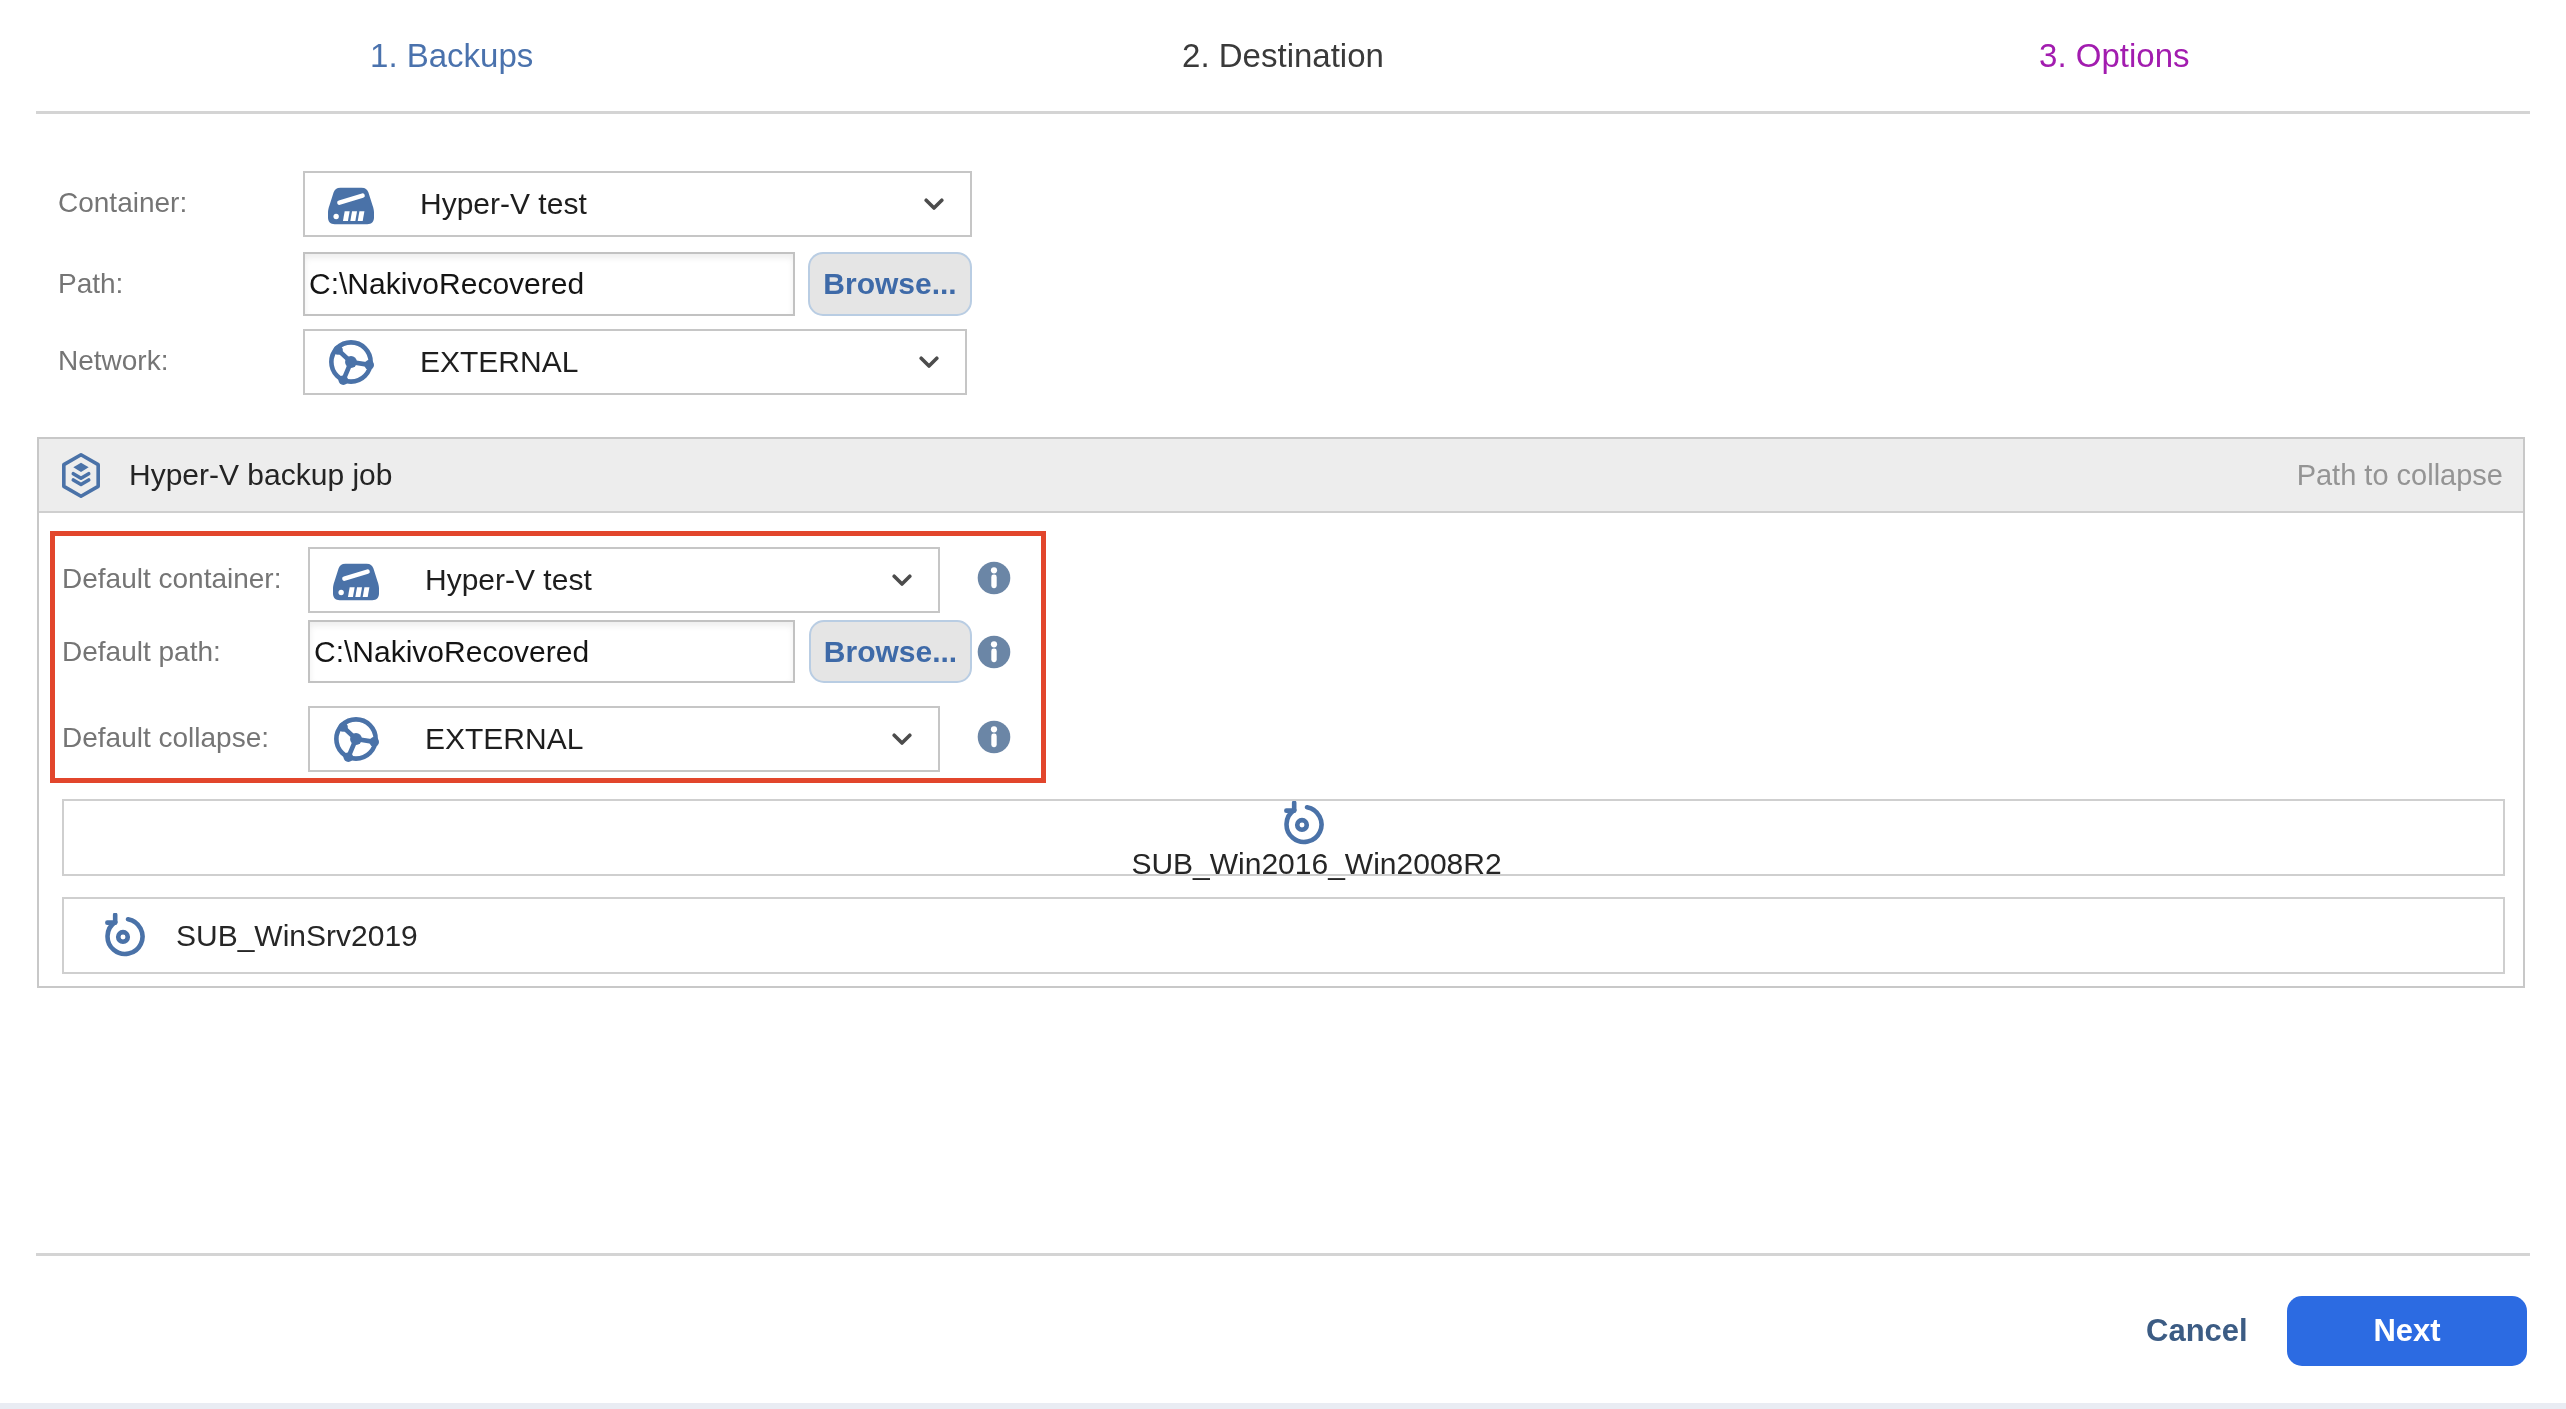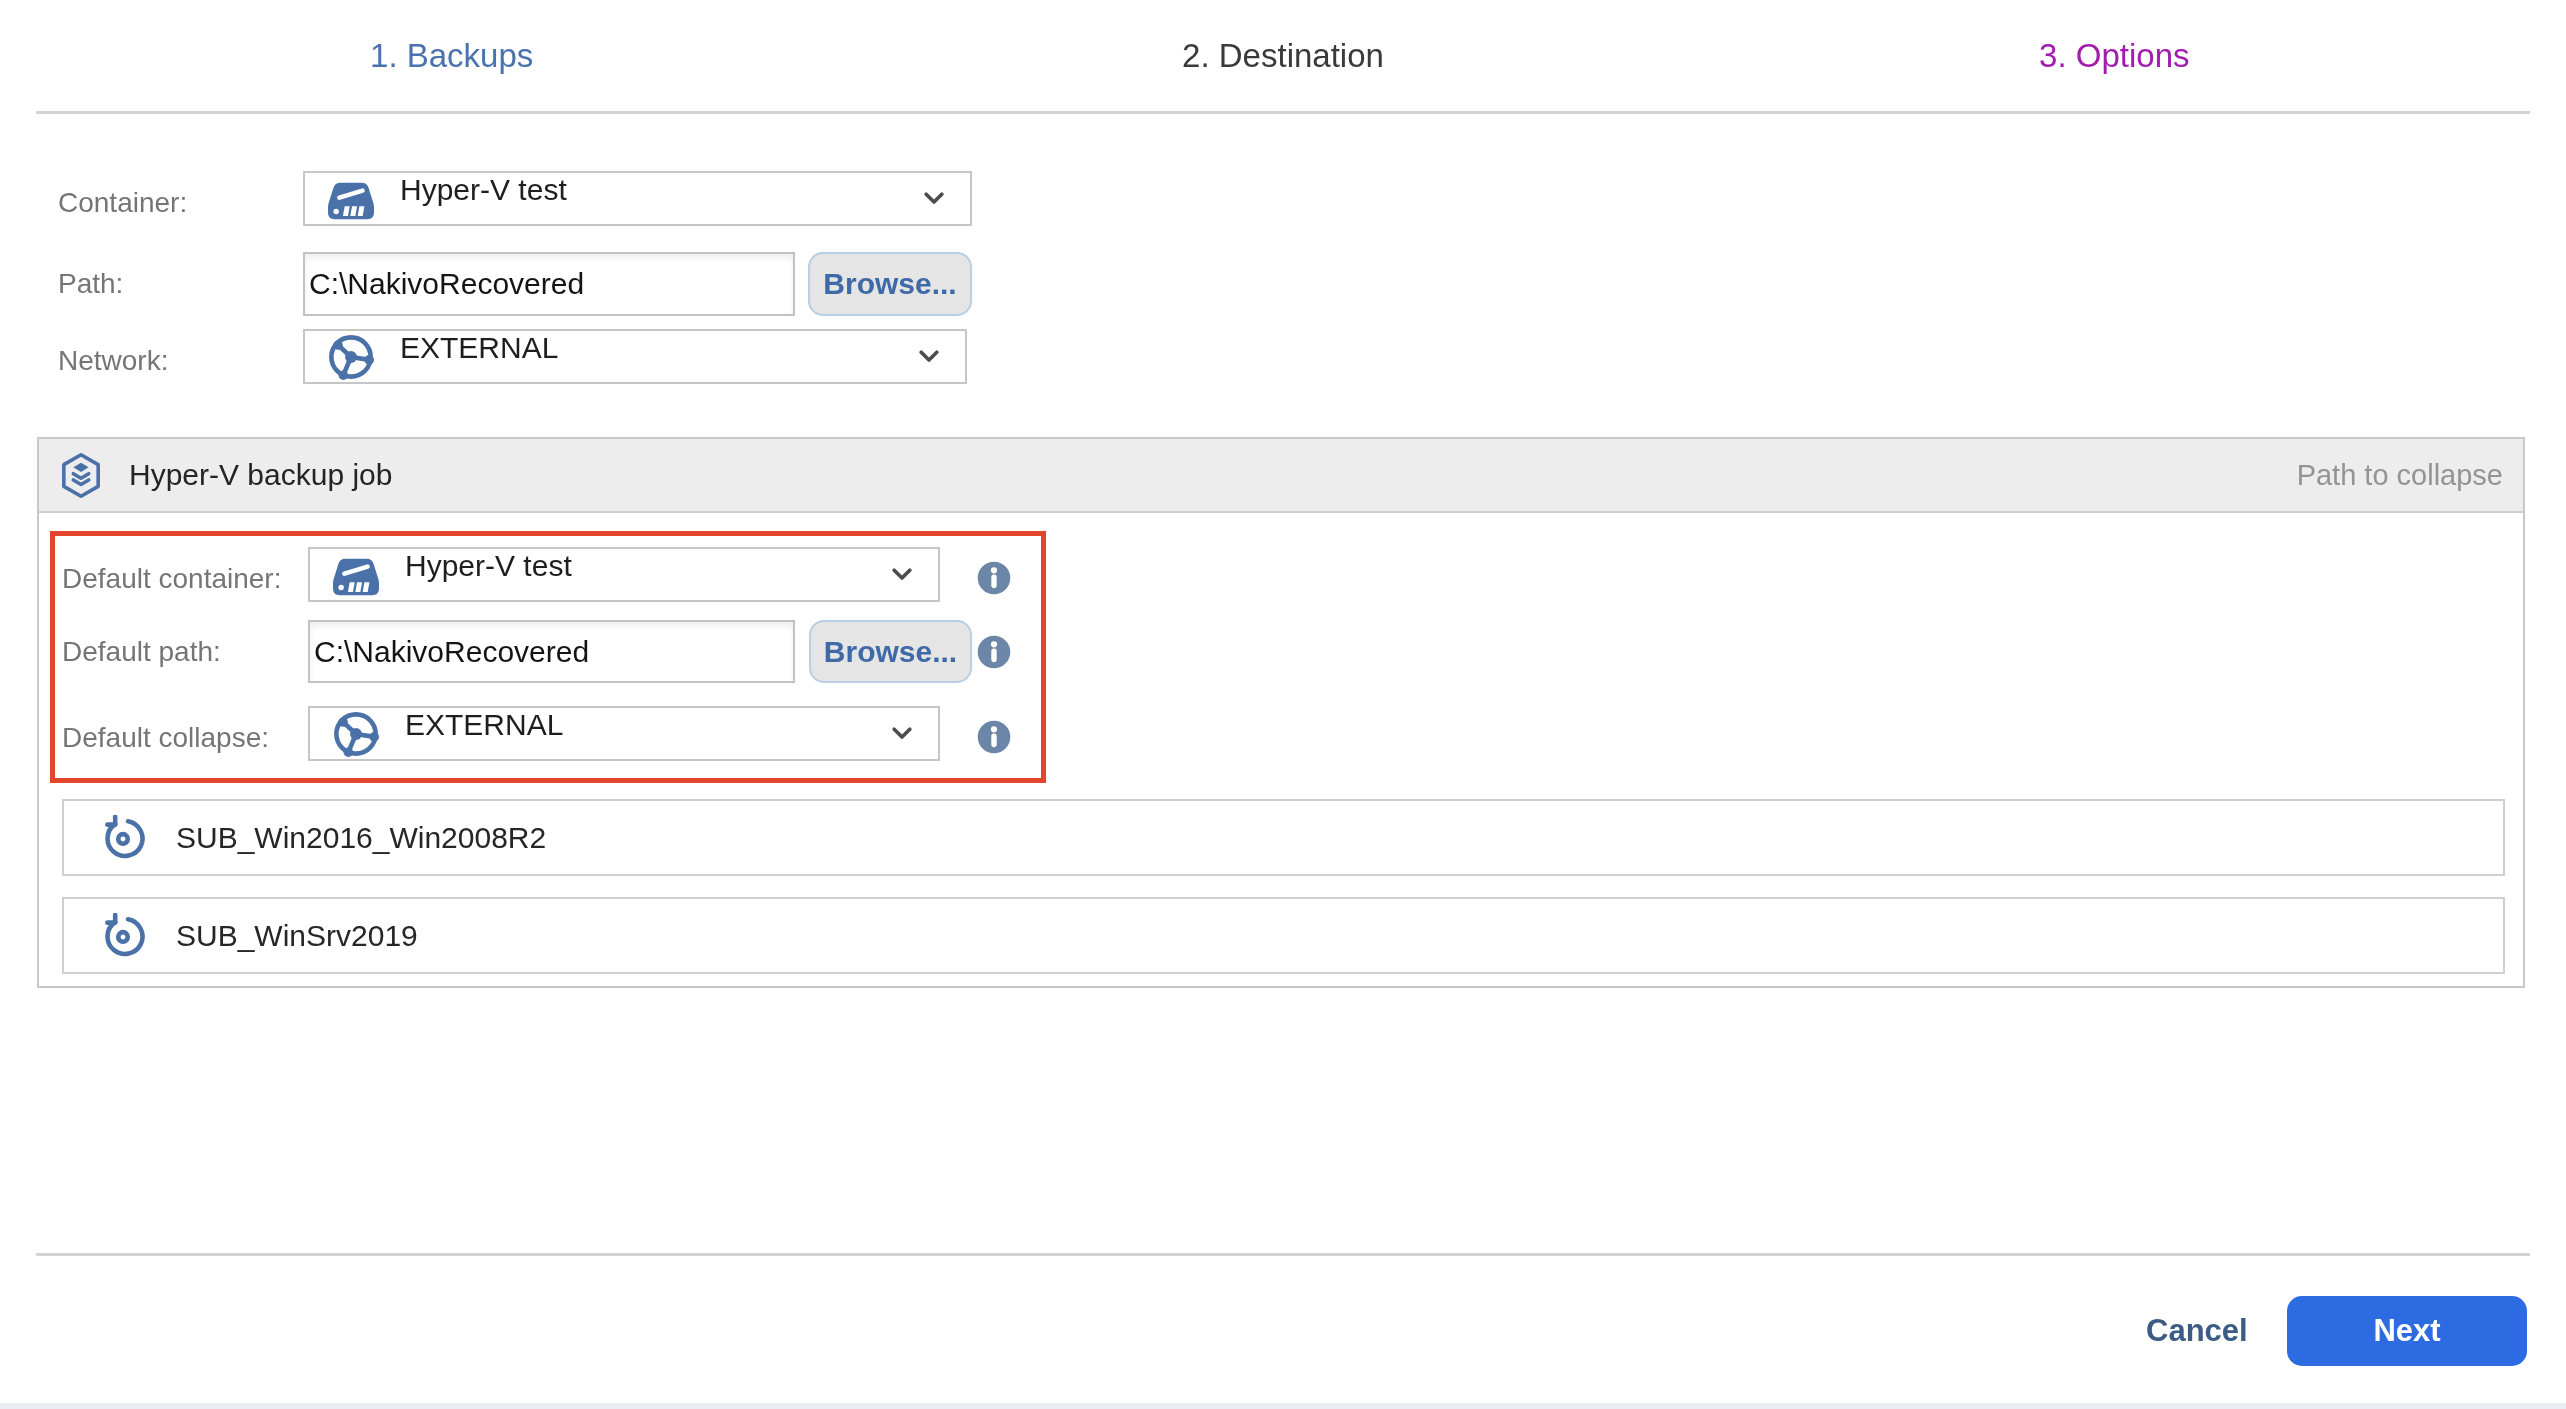--- a/index.html
+++ b/index.html
@@ -14,22 +14,22 @@
   .step.s1 { color:#4a72ad; }
   .step.s2 { color:#3a3a3a; }
   .step.s3 { color:#a21caf; }
   .rule { position:absolute; left:36px; right:36px; height:3px; background:#d4d4d4; }
   .rule-top { top:111px; }
   .rule-bottom { top:1253px; }
 
   
   .row-label { position:absolute; left:58px; height:63px; display:flex; align-items:center;
                font-size:28px; color:#757575; }
-  .dd { position:absolute; height:55px; background:#fff; border:2px solid #c6c6c6;
-        display:flex; padding:0 26px 0 23px; cursor:pointer; }
+  .dd { position:absolute; height:66px; background:#fff; border:2px solid #c6c6c6;
+        display:flex; align-items:center; padding:0 26px 0 23px; cursor:pointer;gap:20px; }
   .dd .val { font-size:30px; color:#1e1e1e; margin-left:26px; white-space:nowrap; }
   .dd .chev { margin-left:auto; display:flex; align-items:center; }
   .icon { display:flex; align-items:center; flex:0 0 auto; }
   .ti { position:absolute; height:64px; border:2px solid #c2c2c2; background:#fff;
         font-family:"Liberation Sans", sans-serif; font-size:30px; color:#141414;
         padding:0 4px; box-shadow:inset 0 4px 6px rgba(0,0,0,0.07); outline:none; }
   .browse { position:absolute; height:64px; background:#e5e5e5; border:2.5px solid #b9cde3;
             border-radius:15px; color:#3e6aa8; font-weight:bold; font-size:30px;
             display:flex; align-items:center; justify-content:center; cursor:pointer; }
 
@@ -54,21 +54,21 @@
   .pl-cont { top:108px; } .dd-defcont { left:269px; top:108px; width:632px; }
   .pl-path { top:181px; } .ti-defpath { left:269px; top:181px; width:487px; height:63px; }
                           .b-defpath { left:770px; top:181px; width:163px; height:63px; }
   .pl-net  { top:267px; } .dd-defnet { left:269px; top:267px; width:632px; }
   .info { position:absolute; width:34px; height:34px; cursor:pointer; }
   .i-cont { left:938px; top:122px; }
   .i-path { left:938px; top:196px; }
   .i-net  { left:938px; top:281px; }
   .sub-row { position:absolute; left:23px; width:2443px; height:77px; border:2px solid #cfcfcf;
              background:#fff; display:flex; align-items:center; padding-left:36px; cursor:pointer; }
-  .sub1 { top:360px; } .sub2 { top:458px; }
+  .sub1 { top:360px;flex-direction:column; } .sub2 { top:458px; }
   .sub-row .name { font-size:30px; color:#262626; margin-left:30px; }
 
   
   .cancel { position:absolute; left:2146px; top:1296px; height:70px; display:flex; align-items:center;
             font-size:31px; font-weight:bold; color:#3c5c84; cursor:pointer; }
   .next-btn { position:absolute; left:2287px; top:1296px; width:240px; height:70px;
               background:#2c6be2; border-radius:15px; color:#fff; font-weight:bold; font-size:31px;
               display:flex; align-items:center; justify-content:center; cursor:pointer; }
   .bottom-line { position:absolute; left:0; right:0; top:1403px; height:6px; background:#e9ecf3; }
 </style>

